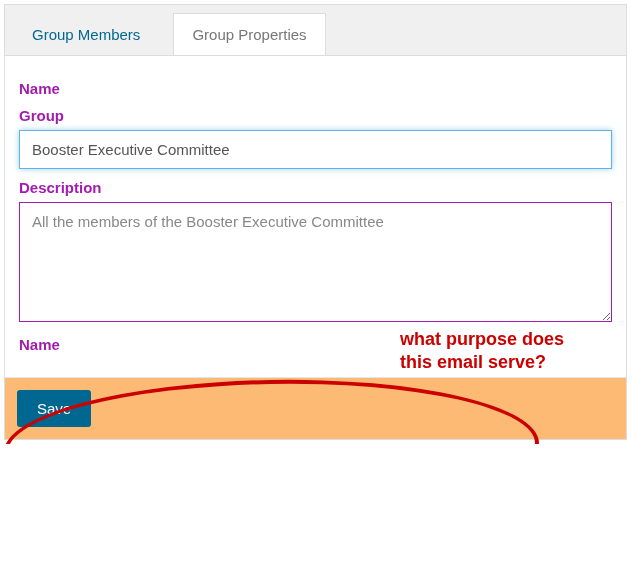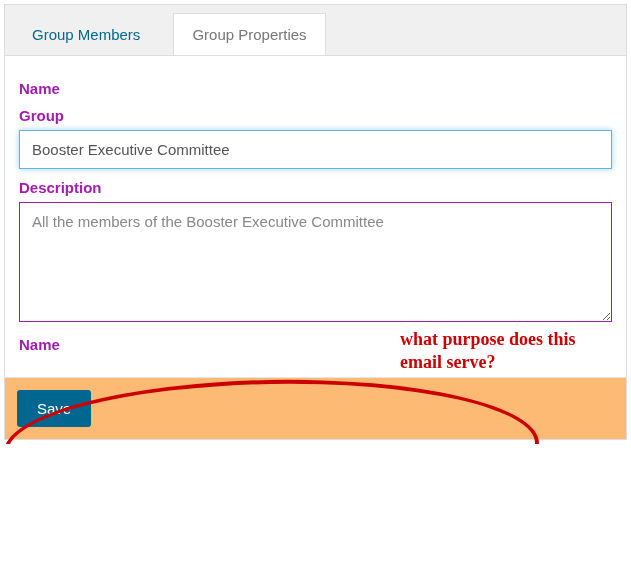--- a/index.html
+++ b/index.html
@@ -102,21 +102,21 @@
     transform: rotate(-1deg);
   }
   .annotation-text {
     position: absolute;
     left: 400px;
     top: 328px;
     width: 180px;
     color: #cc0000;
     font-weight: bold;
     font-size: 18px;
-    font-family: Liberation Serif, serif;
+    font-family: Liberation Sans, sans-serif;
     line-height: 1.3;
     pointer-events: none;
   }
 </style>
 </head>
 <body>
 
 <div class="panel">
   <div class="tab-area">
     <div class="tab-row">

